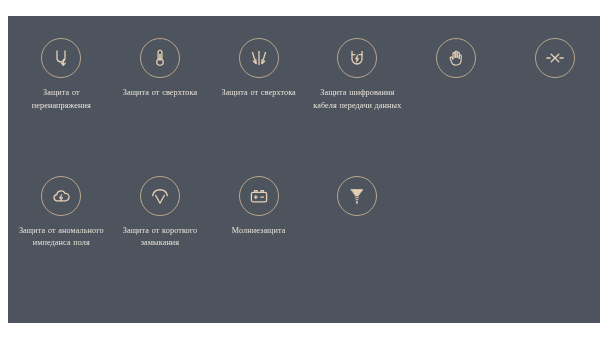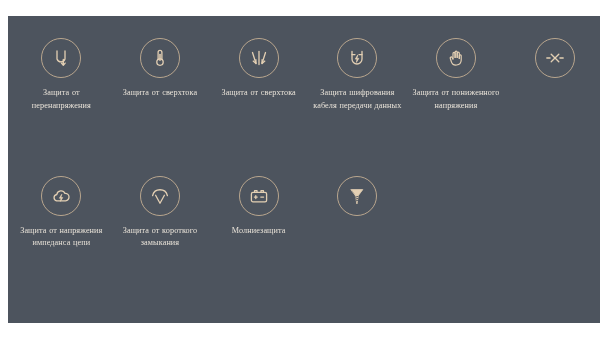--- a/index.html
+++ b/index.html
@@ -125,21 +125,20 @@
 
       <div class="cell">
         <div class="icon-circle">
           <svg width="24" height="24" viewBox="0 0 24 24" fill="none" stroke="#e3cfb3" stroke-width="1.2" stroke-linecap="round" stroke-linejoin="round">
             <path d="M9 12.4 L9 7.4 A1.05 1.05 0 0 1 11.1 7.4 L11.1 11.4"></path>
             <path d="M11.1 11.4 L11.1 6.2 A1.05 1.05 0 0 1 13.2 6.2 L13.2 11.4"></path>
             <path d="M13.2 11.4 L13.2 7.2 A1.05 1.05 0 0 1 15.3 7.2 L15.3 12.4"></path>
             <path d="M15.3 12.4 L15.3 9.6 A1.02 1.02 0 0 1 17.2 9.6 L17.2 14.2 A5.1 5.1 0 0 1 7.2 15.3 L6.3 12.5 A1.05 1.05 0 0 1 8.2 11.6 L9 13.3"></path>
           </svg>
         </div>
-        <div class="label">Защита от пониженного напряжения</div>
       </div>
 
 
       <div class="cell">
         <div class="icon-circle">
           <svg width="24" height="24" viewBox="0 0 24 24" fill="none" stroke="#e3cfb3" stroke-width="1.3" stroke-linecap="round" stroke-linejoin="round">
             <path d="M8.2 8.2 L15.8 15.8"></path>
             <path d="M15.8 8.2 L8.2 15.8"></path>
             <path d="M3.8 12 L7.1 12"></path>
             <path d="M16.9 12 L20.2 12"></path>
@@ -147,21 +146,21 @@
         </div>
       </div>
 
       <div class="cell">
         <div class="icon-circle">
           <svg width="24" height="24" viewBox="0 0 24 24" fill="none" stroke="#e3cfb3" stroke-width="1.3" stroke-linecap="round" stroke-linejoin="round">
             <path d="M7.6 16.8 A3.2 3.2 0 0 1 7.8 10.5 A4.3 4.3 0 0 1 16 9.4 A3.5 3.5 0 0 1 16.6 16.8 Z"></path>
             <path d="M12.6 10.6 L10.4 14.2 L12 14.2 L11.4 17.4 L13.7 13.6 L12.1 13.6 Z" fill="#e3cfb3" stroke-width="0.7"></path>
           </svg>
         </div>
-        <div class="label">Защита от напряжения импеданса цепи</div>
+        <div class="label">Защита от аномального импеданса поля</div>
       </div>
 
       <div class="cell">
         <div class="icon-circle">
           <svg width="24" height="24" viewBox="0 0 24 24" fill="none" stroke="#e3cfb3" stroke-width="1.3" stroke-linecap="round" stroke-linejoin="round">
             <path d="M4.6 11.6 A7.6 7.6 0 0 1 19.4 11.6"></path>
             <path d="M7.6 11.2 L12 19.2 L16.4 11.2"></path>
           </svg>
         </div>
         <div class="label">Защита от короткого замыкания</div>

